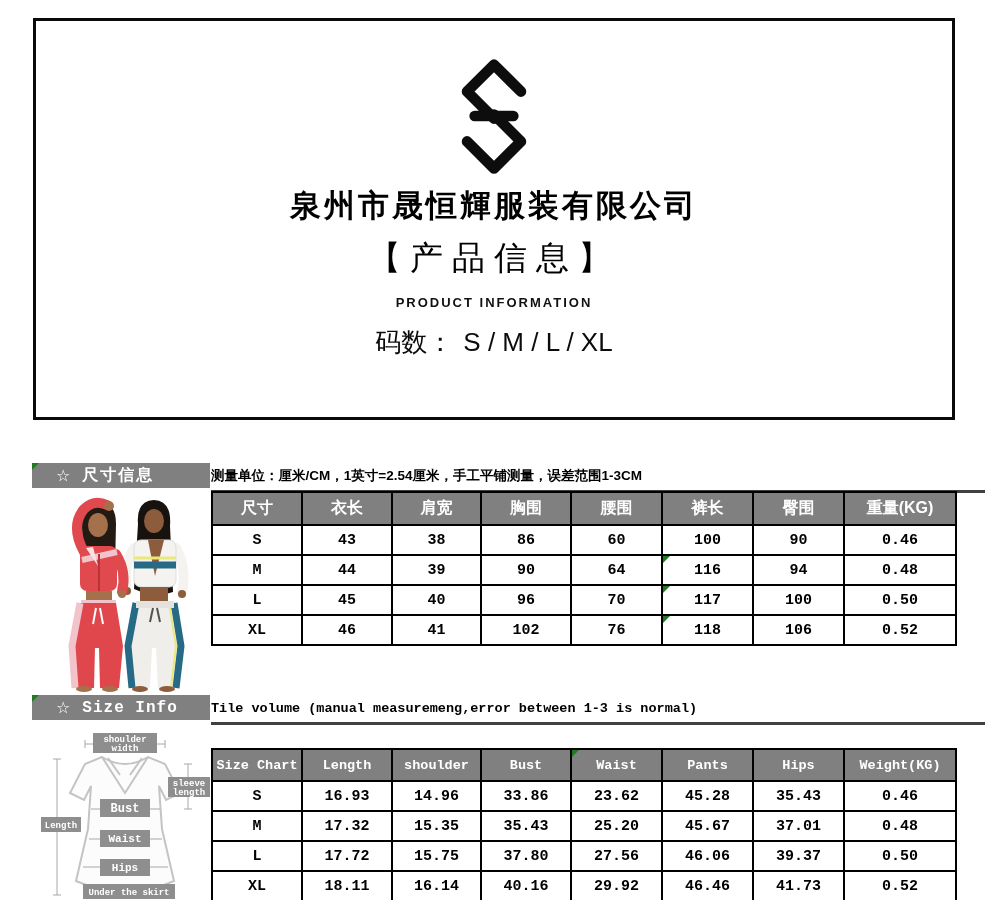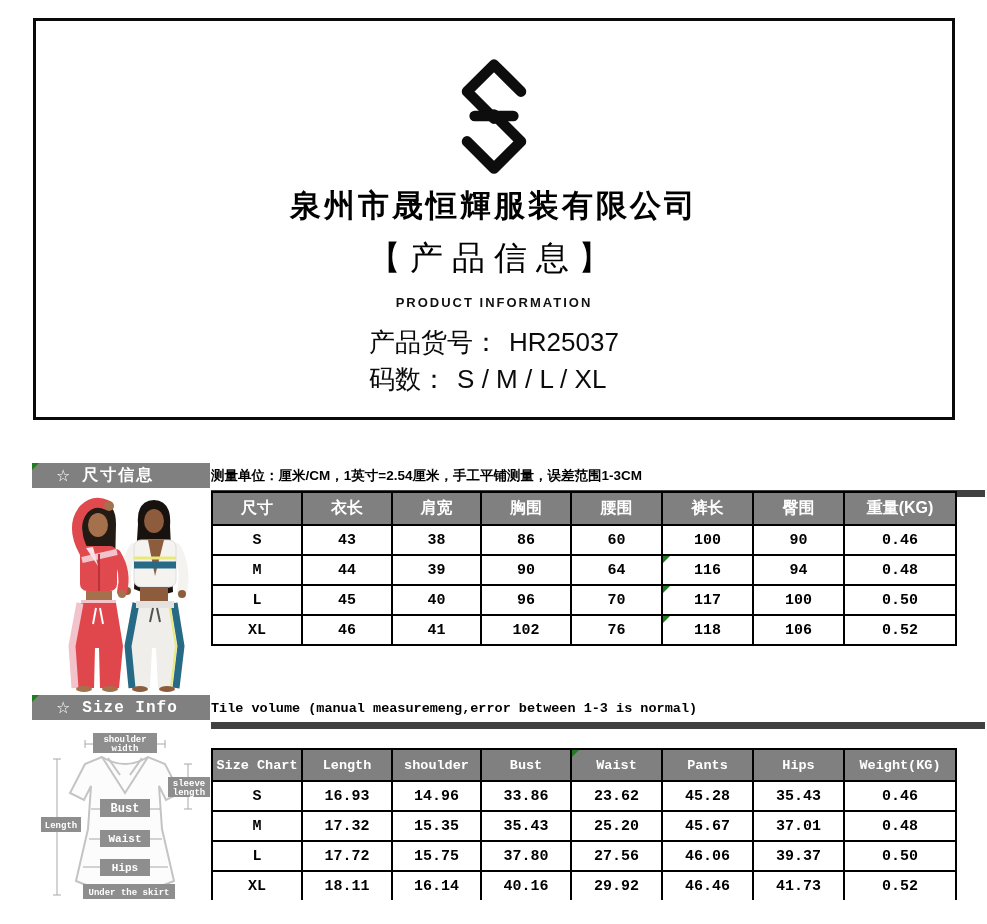--- a/index.html
+++ b/index.html
@@ -17,21 +17,21 @@
   .infoblock{display:inline-block;text-align:left;margin-top:14px;}
   .infoline{font-size:26px;line-height:37px;color:#0b0b0b;}
   .infoline .val{margin-left:10px;}
 
   
   .bar{position:absolute;width:178px;height:25px;background:#808080;color:#fff;
        display:flex;align-items:center;overflow:hidden;}
   .bar .star{font-size:16px;margin-left:24px;margin-right:12px;}
   .bar .bl{font-size:16px;font-weight:bold;letter-spacing:2px;}
   .bar.en .bl{font-family:"Liberation Mono","DejaVu Sans Mono",monospace;letter-spacing:1px;}
-  .note{position:absolute;left:211px;width:774px;height:28px;border-bottom:7px solid #404040;
+  .note{position:absolute;left:211px;width:774px;height:28px;border-bottom:3px solid #404040;
         display:flex;align-items:center;font-weight:bold;}
   .note.cn{font-size:13.5px;}
   .note.en{font-size:13.5px;font-family:"Liberation Mono","DejaVu Sans Mono",monospace;}
 
   
   table.szt{position:absolute;left:211px;width:744px;border-collapse:collapse;table-layout:fixed;}
   table.szt th,table.szt td{border:2px solid #000;text-align:center;vertical-align:middle;
         padding:0;overflow:hidden;white-space:nowrap;}
   table.szt th{background:#808080;color:#fff;font-weight:bold;}
   table.t1 th{height:31px;font-size:16px;}
@@ -57,23 +57,20 @@
       <g fill="none" stroke="#0d0d0d" stroke-width="21" stroke-linejoin="round" stroke-linecap="round">
         <path d="M153,70 L100,17 L47,70 L100,123" transform="translate(0,2)"></path>
         <path d="M47,168 L100,221 L153,168 L100,115" transform="translate(0,2)"></path>
         <line x1="62" y1="120" x2="138" y2="120"></line>
       </g>
     </svg>
     <div class="company">泉州市晟恒輝服装有限公司</div>
     <div class="title-cn">【产品信息】</div>
     <div class="subtitle-en">PRODUCT INFORMATION</div>
     <div class="infoblock">
-      <div class="infoline">
-        <span>产品货号：</span><span class="val">HR25037</span>
-      </div>
       <div class="infoline">
         <span>码数：</span><span class="val">S / M / L / XL</span>
       </div>
     </div>
   </div>
 
   <div class="bar" style="left:32px;top:463px;">
     <i class="mk"></i>
     <span class="star">☆</span>
     <span class="bl">尺寸信息</span>

